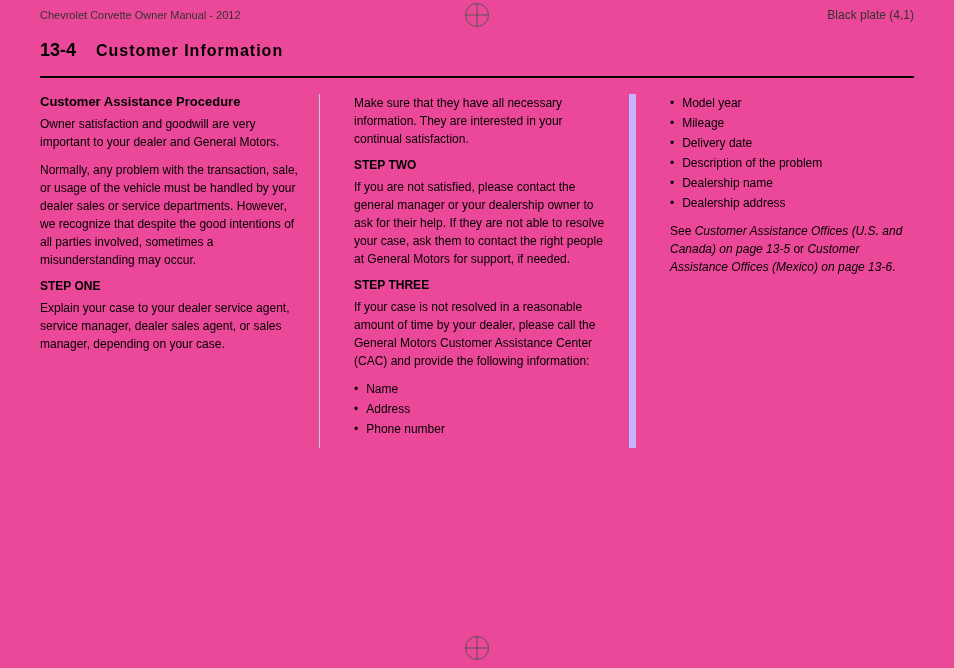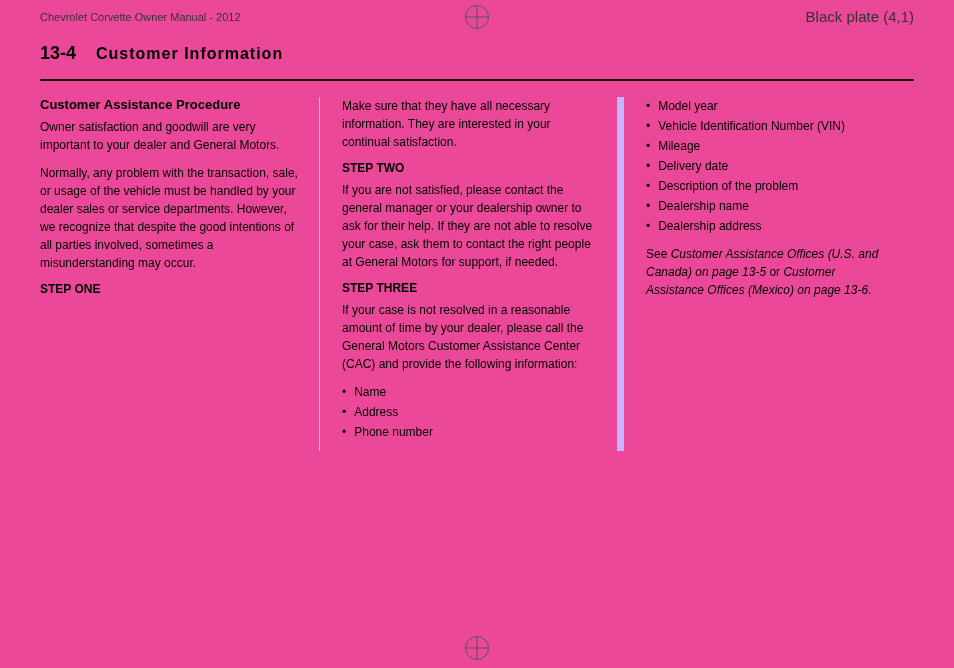--- a/index.html
+++ b/index.html
@@ -60,21 +60,21 @@
       content: '';
       position: absolute;
       top: 50%;
       left: 50%;
       transform: translate(-50%, -50%);
       width: 100%;
       height: 1px;
       background: #555;
     }
     .header-right {
-      font-size: 15px;
+      font-size: 12px;
       color: #333;
     }
 
     
     .main-content {
       padding: 10px 40px 10px 40px;
     }
 
     
     .chapter-title {
@@ -91,21 +91,21 @@
     }
     .chapter-name {
       font-size: 16px;
       font-weight: bold;
       letter-spacing: 1px;
     }
 
     
     .columns {
       display: flex;
-      gap: 4px;
+      gap: 16px;
     }
 
     .col-left {
       width: 280px;
       padding-right: 18px;
       border-right: 1px solid #ccc;
     }
     .col-middle {
       width: 300px;
       padding: 0 18px;
@@ -188,41 +188,41 @@
       <span class="chapter-name">Customer Information</span>
     </div>
 
     <div class="columns">
 
       <div class="col-left">
         <div class="section-title">Customer Assistance Procedure</div>
         <p class="body-text">Owner satisfaction and goodwill are very important to your dealer and General Motors.</p>
         <p class="body-text">Normally, any problem with the transaction, sale, or usage of the vehicle must be handled by your dealer sales or service departments. However, we recognize that despite the good intentions of all parties involved, sometimes a misunderstanding may occur.</p>
         <div class="step-heading">STEP ONE</div>
+        <p class="body-text">Explain your case to your dealer service agent, service manager, dealer sales agent, or sales manager, depending on your case.</p>
       </div>
 
       <div class="col-middle">
         <p class="body-text">Make sure that they have all necessary information. They are interested in your continual satisfaction.</p>
         <div class="step-heading">STEP TWO</div>
         <p class="body-text">If you are not satisfied, please contact the general manager or your dealership owner to ask for their help. If they are not able to resolve your case, ask them to contact the right people at General Motors for support, if needed.</p>
         <div class="step-heading">STEP THREE</div>
         <p class="body-text">If your case is not resolved in a reasonable amount of time by your dealer, please call the General Motors Customer Assistance Center (CAC) and provide the following information:</p>
         <ul class="bullet-list">
 
         <li>Name</li>
             <li>Address</li>
             <li>Phone number</li>
           </ul>
       </div>
 
       <div class="col-right">
         <ul class="bullet-list">
 
         <li>Model year</li>
-            <li>Vehicle Identification Number (VIN)</li>
             <li>Mileage</li>
             <li>Delivery date</li>
             <li>Description of the problem</li>
             <li>Dealership name</li>
             <li>Dealership address</li>
           </ul>
         <p class="body-text">
           <span>See </span><span class="italic-text">Customer Assistance Offices (U.S. and Canada) on page 13-5</span><span> or </span><span class="italic-text">Customer Assistance Offices (Mexico) on page 13-6</span><span>.</span>
         </p>
       </div>

